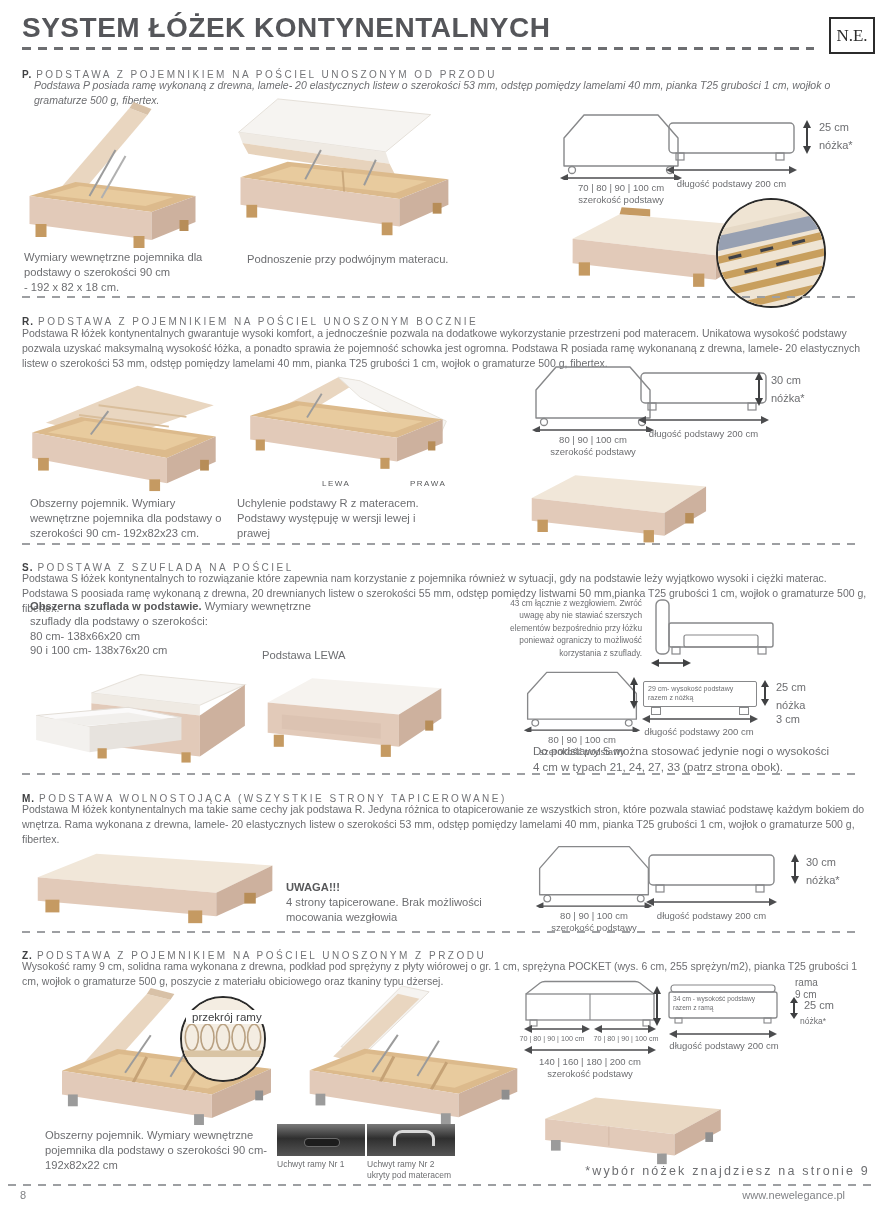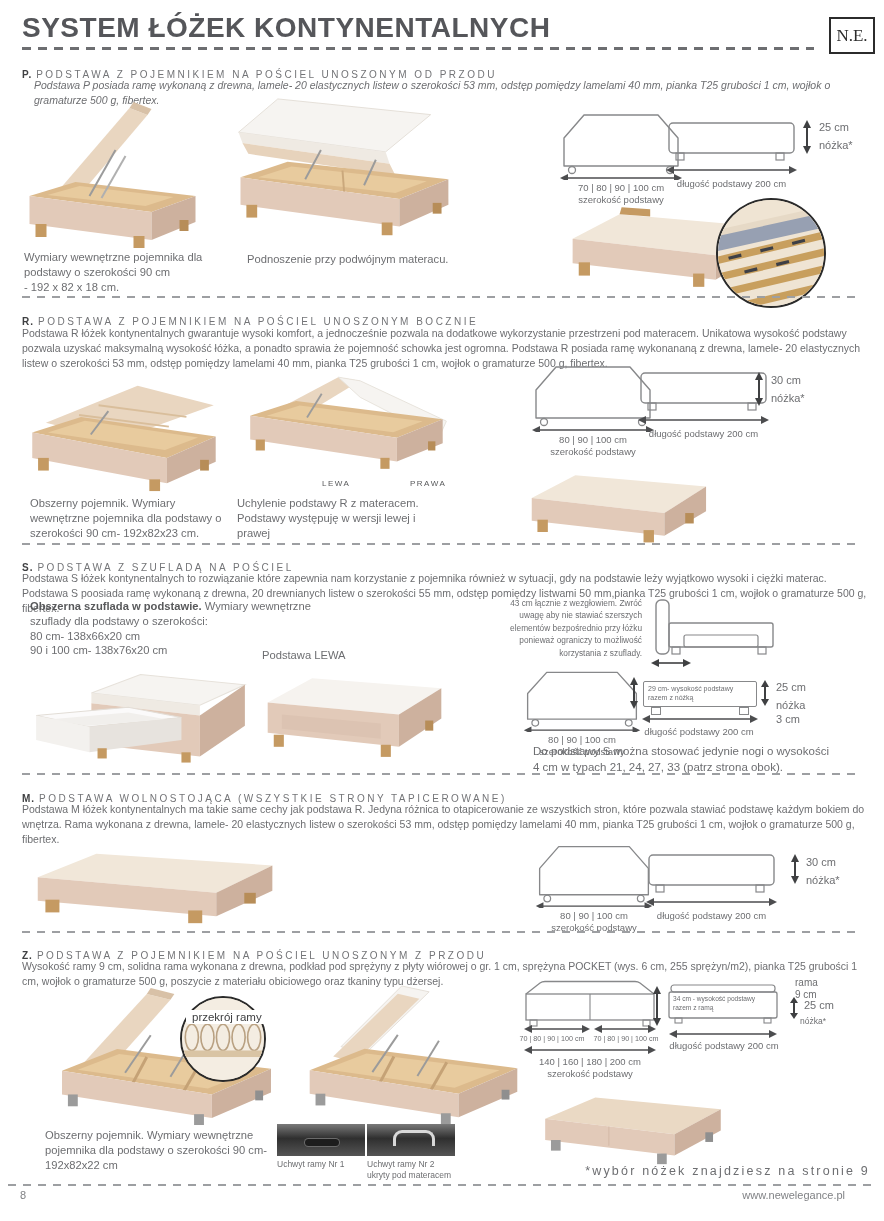--- a/index.html
+++ b/index.html
@@ -299,20 +299,24 @@
   <div class="abs para" style="left:22px;top:802px;width:848px;">Podstawa M łóżek kontynentalnych ma takie same cechy jak podstawa R. Jedyna różnica to otapicerowanie ze wszystkich stron, które pozwala stawiać podstawę każdym bokiem do wnętrza. Rama wykonana z drewna, lamele- 20 elastycznych listew o szerokości 53 mm, odstęp pomiędzy lamelami 40 mm, pianka T25 grubości 1 cm, wojłok o gramaturze 500 g, fibertex.</div>
 
   <svg class="abs" style="left:25px;top:838px;" width="255" height="93" viewBox="0 0 200 95" preserveAspectRatio="none">
     <polygon points="10,40 56,16 194,28 150,56" fill="#f1e7d9"></polygon>
     <polygon points="10,40 150,56 150,80 10,64" fill="#e2cab9"></polygon>
     <polygon points="150,56 194,28 194,54 150,80" fill="#cdb19e"></polygon>
     <rect x="16" y="63" width="11" height="13" fill="#c59a62"></rect>
     <rect x="128" y="74" width="11" height="13" fill="#c59a62"></rect>
     <rect x="172" y="56" width="9" height="11" fill="#b78d58"></rect>
   </svg>
+  <div class="abs cap" style="left:286px;top:880px;width:230px;">
+    <div style="font-weight:700;color:#58595b;">UWAGA!!!</div>
+    <div>4 strony tapicerowane. Brak możliwości mocowania wezgłowia</div>
+  </div>
 
   <svg class="abs" style="left:532px;top:840px;" width="124" height="68" viewBox="0 0 130 72" preserveAspectRatio="none">
     <polygon points="8,58 8,30 28,7 102,7 122,30 122,58" fill="none" stroke="#87888a" stroke-width="1.4" stroke-linejoin="round"></polygon>
     <circle cx="16" cy="62" r="3.5" fill="none" stroke="#87888a" stroke-width="1.3"></circle>
     <circle cx="114" cy="62" r="3.5" fill="none" stroke="#87888a" stroke-width="1.3"></circle>
     <line x1="10" y1="70" x2="120" y2="70" stroke="#4c4d4f" stroke-width="1.4"></line>
     <polygon points="4,70 12,66 12,74" fill="#4c4d4f"></polygon>
       <polygon points="126,70 118,66 118,74" fill="#4c4d4f"></polygon>
   </svg>
   <div class="abs dim" style="left:532px;top:910px;width:124px;">80 | 90 | 100 cm</div>

